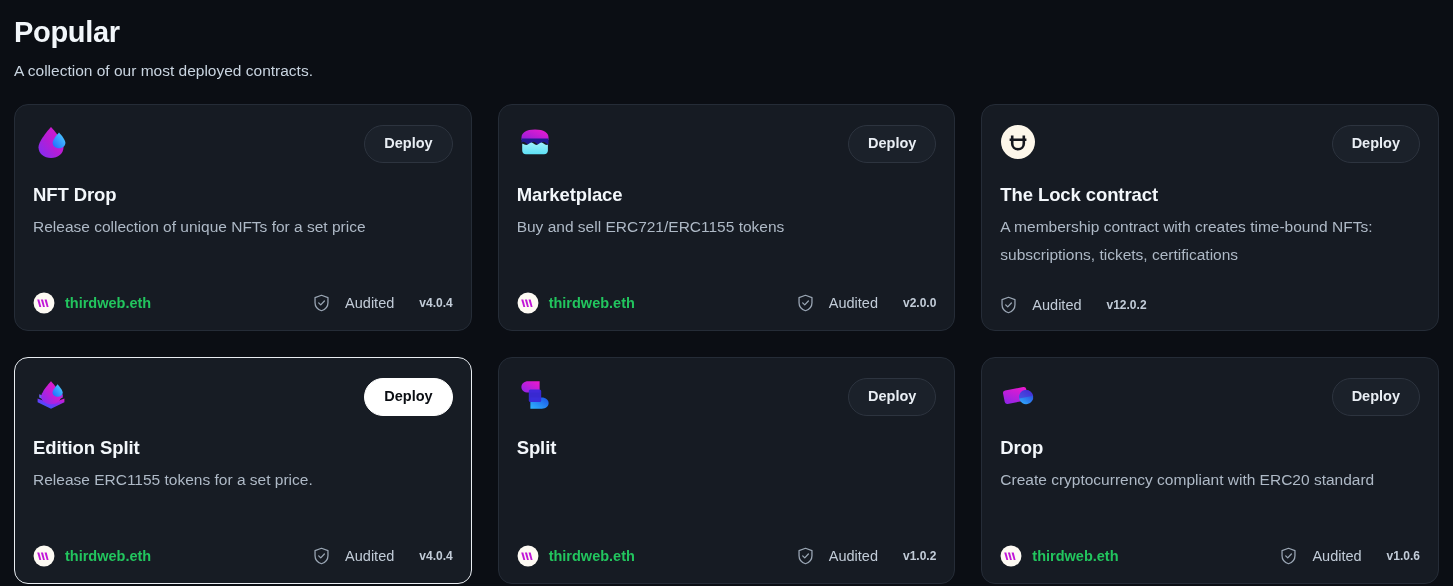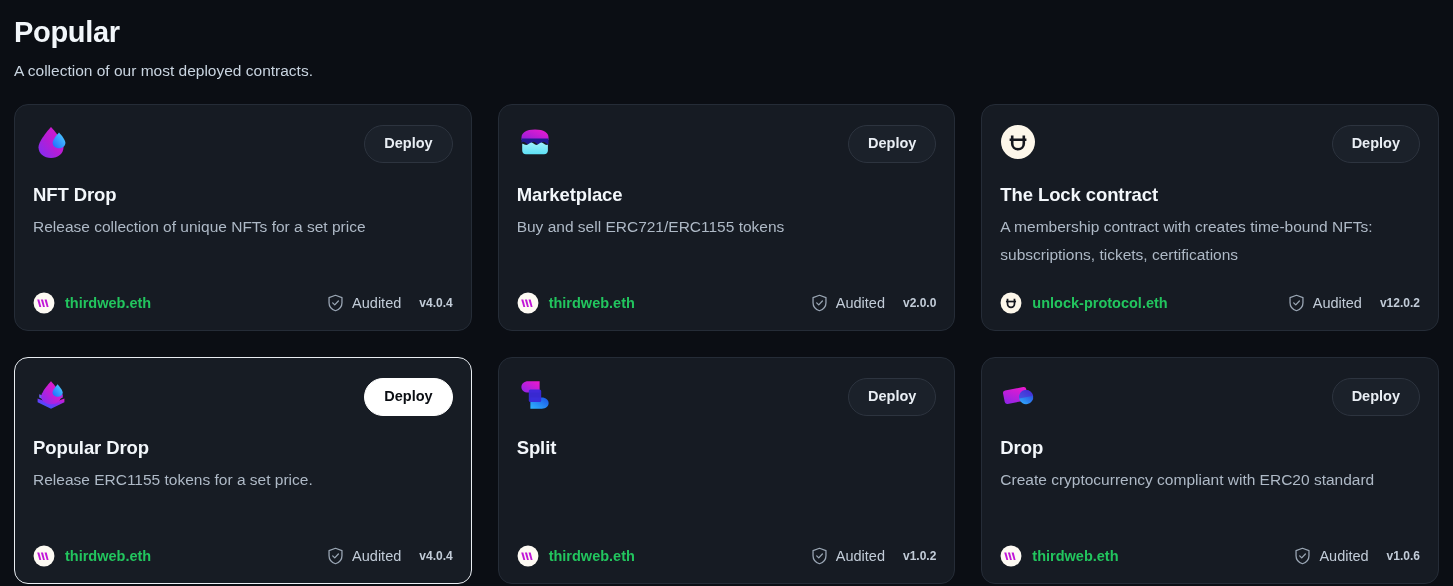--- a/index.html
+++ b/index.html
@@ -144,21 +144,21 @@
   .publisher-name {
     font-size: 14.5px;
     font-weight: bold;
     color: #22c55e;
     line-height: 18px;
   }
 
   .meta {
     display: flex;
     align-items: flex-start;
-    gap: 8px;
+    gap: 15px;
   }
 
   .shield-icon {
     width: 17px;
     height: 18px;
     flex: 0 0 17px;
     display: block;
   }
   .shield-icon svg { display: block; width: 17px; height: 18px; }
 
@@ -292,30 +292,20 @@
     <circle cx="18" cy="18" r="17" fill="#fdf7ea"></circle>
     <path d="M12.2 11.5 L12.2 19.4 C12.2 22.7 14.8 25.2 18 25.2 C21.2 25.2 23.8 22.7 23.8 19.4 L23.8 11.5" fill="none" stroke="#14161d" stroke-width="2.6" stroke-linecap="butt"></path>
     <rect x="9.6" y="14.5" width="16.8" height="2.5" fill="#14161d"></rect>
   </svg>
           </span>
           <button class="deploy-btn">Deploy</button>
         </div>
         <div class="card-title">The Lock contract</div>
         <div class="card-desc">A membership contract with creates time-bound NFTs: subscriptions, tickets, certifications</div>
         <div class="card-footer">
-          <div class="publisher">
-            <span class="avatar">
-              <svg viewBox="0 0 24 24" xmlns="http://www.w3.org/2000/svg">
-    <circle cx="12" cy="12" r="11.4" fill="#fdf7ea"></circle>
-    <path d="M8.2 7.4 L8.2 12.9 C8.2 15.1 9.9 16.8 12 16.8 C14.1 16.8 15.8 15.1 15.8 12.9 L15.8 7.4" fill="none" stroke="#14161d" stroke-width="1.9"></path>
-    <rect x="6.5" y="9.5" width="11" height="1.8" fill="#14161d"></rect>
-  </svg>
-            </span>
-            <span class="publisher-name">unlock-protocol.eth</span>
-          </div>
           <div class="meta">
             <span class="shield-icon">
               <svg viewBox="0 0 20 21" xmlns="http://www.w3.org/2000/svg">
     <path d="M10 1.4 L17.6 4.1 L17.6 10.2 C17.6 14.9 14.3 18.2 10 19.6 C5.7 18.2 2.4 14.9 2.4 10.2 L2.4 4.1 Z" fill="none" stroke="#9aa6b4" stroke-width="1.5" stroke-linejoin="round"></path>
     <path d="M6.7 10.3 L9.1 12.7 L13.4 8.2" fill="none" stroke="#9aa6b4" stroke-width="1.5" stroke-linecap="round" stroke-linejoin="round"></path>
   </svg>
             </span>
             <span class="audited-label">Audited</span>
             <span class="version-label">v12.0.2</span>
           </div>
@@ -346,21 +336,21 @@
       </linearGradient>
     </defs>
     <path d="M18 26.4 L31.4 21.6 L31.4 25.3 L18 31.8 L4.6 25.3 L4.6 21.6 Z" fill="url(#gEdBase)"></path>
     <path d="M18 21.2 L29.8 17.2 L29.8 20.4 L18 26.2 L6.2 20.4 L6.2 17.2 Z" fill="url(#gEdMid)"></path>
     <path d="M18 4.2 C18 4.2 8.2 14.6 8.2 19.6 C8.2 24.2 12.5 27.3 18 27.3 C23.5 27.3 27.8 24.2 27.8 19.6 C27.8 14.6 18 4.2 18 4.2 Z" fill="url(#gEdDrop)"></path>
     <path d="M24.6 7.2 C24.6 7.2 19.5 12.8 19.5 15.5 C19.5 18.1 21.8 19.8 24.6 19.8 C27.4 19.8 29.7 18.1 29.7 15.5 C29.7 12.8 24.6 7.2 24.6 7.2 Z" fill="url(#gEdDrop2)"></path>
   </svg>
           </span>
           <button class="deploy-btn">Deploy</button>
         </div>
-        <div class="card-title">Popular Drop</div>
+        <div class="card-title">Edition Split</div>
         <div class="card-desc">Release ERC1155 tokens for a set price.</div>
         <div class="card-footer">
           <div class="publisher">
             <span class="avatar">
               <svg viewBox="0 0 24 24" xmlns="http://www.w3.org/2000/svg">
     <circle cx="12" cy="12" r="11.4" fill="#fdfaf3"></circle>
     <g fill="#c115d8">
       <path d="M4.6 8.2 L6.9 8.2 L9.0 16.4 L7.0 16.4 Z"></path>
       <path d="M8.6 8.2 L10.9 8.2 L13.0 16.4 L11.0 16.4 Z"></path>
       <path d="M12.6 8.2 L14.9 8.2 L17.0 16.4 L15.0 16.4 Z"></path>

